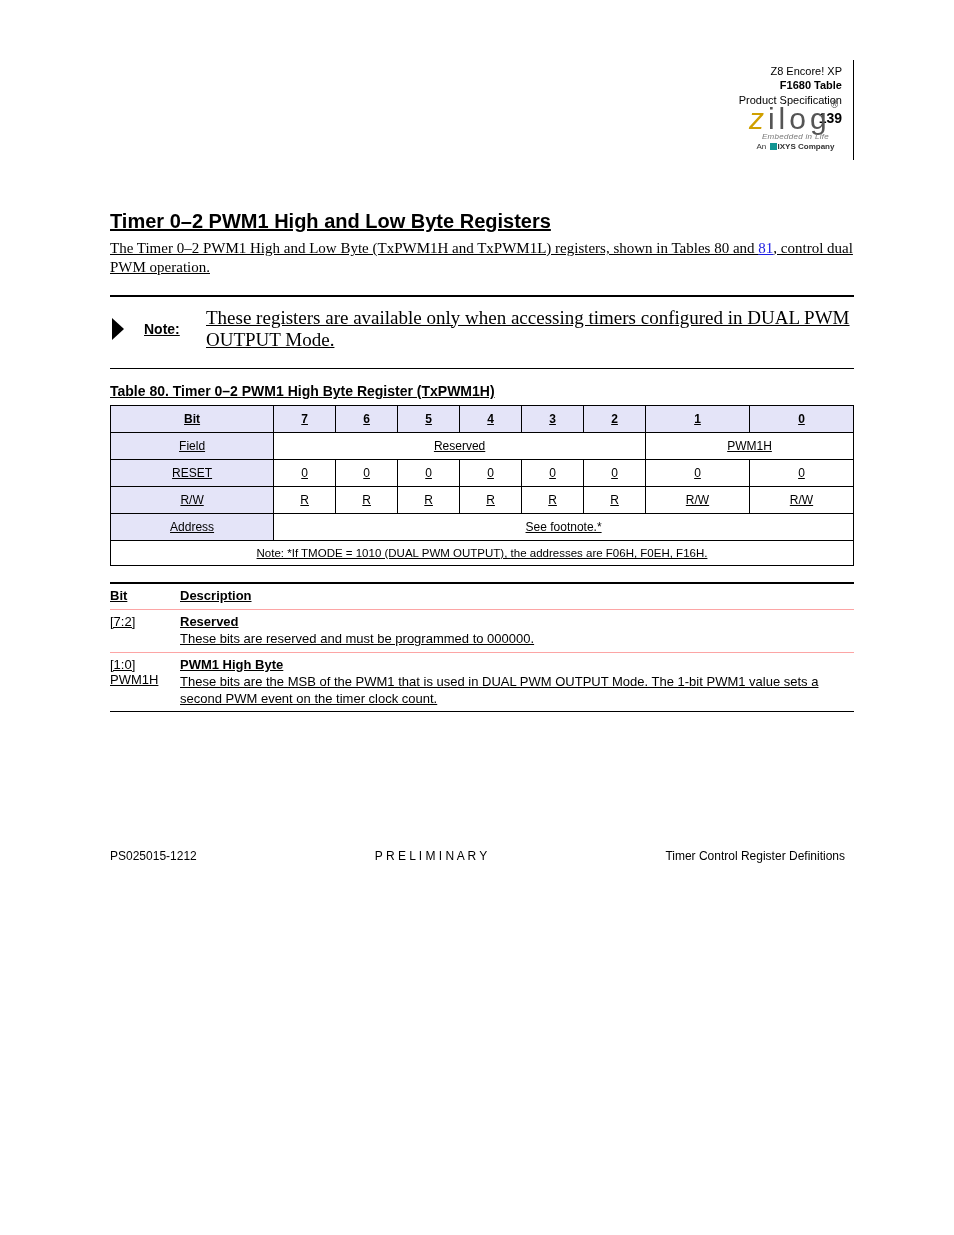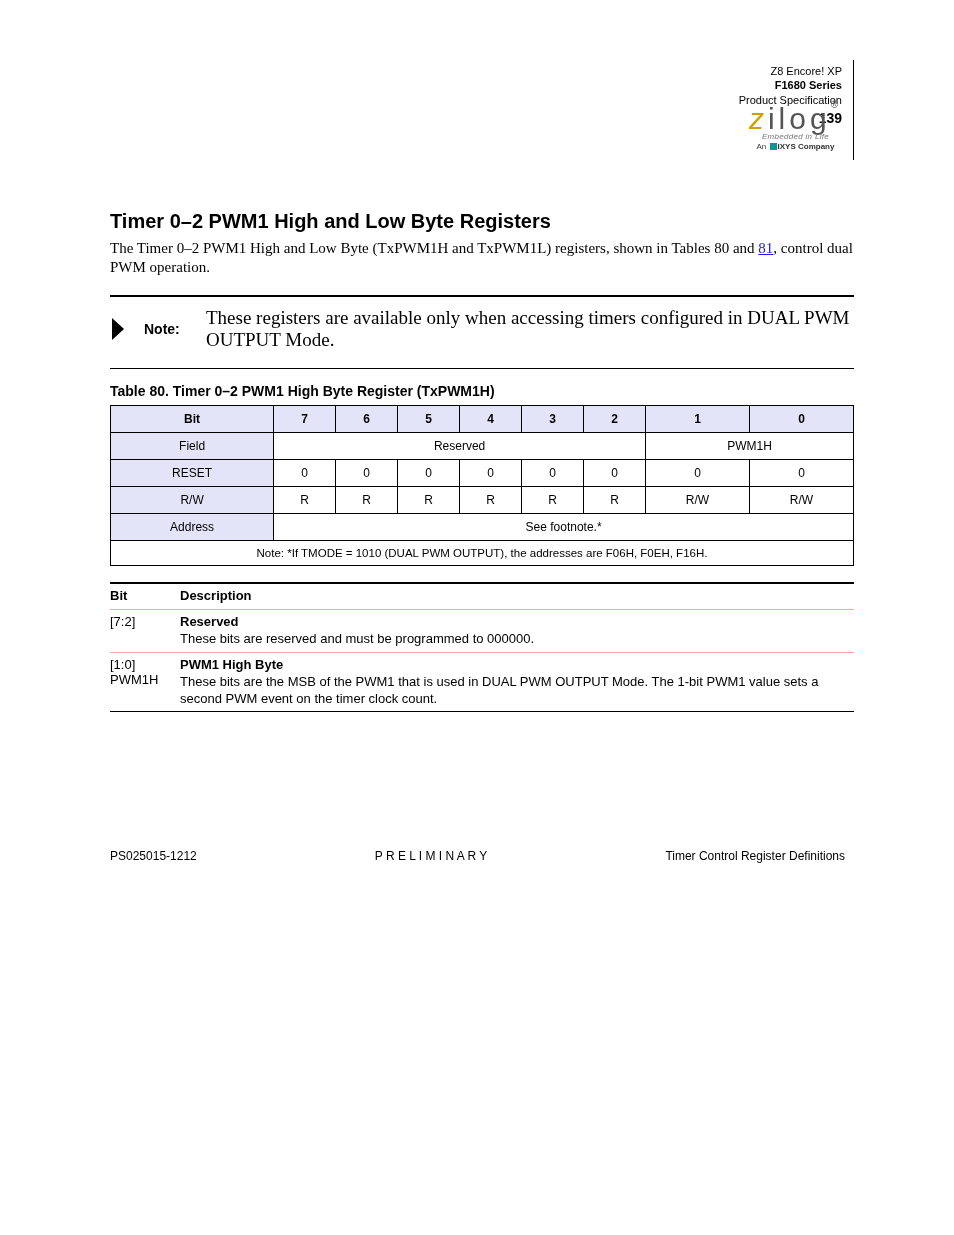--- a/index.html
+++ b/index.html
@@ -71,20 +71,21 @@
     background: #139693;
     vertical-align: middle;
     margin: 0 1px;
   }
 
   .content {
     position: absolute;
     top: 210px;
     left: 110px;
     right: 100px;
+    text-decoration: underline;
   }
 
   .h-section {
     font-family: Arial, Helvetica, sans-serif;
     font-size: 20px;
     font-weight: bold;
     margin-bottom: 6px;
   }
   p.body {
     font-size: 15px;
@@ -184,21 +185,21 @@
 </style>
 </head>
 <body>
 
 <div class="page">
 
   <div class="rule-right"></div>
 
   <div class="header">
     <div>Z8 Encore! XP</div>
-    <div style="font-weight:bold">F1680 Series</div>
+    <div style="font-weight:bold">F1680 Table</div>
     <div>Product Specification</div>
     <div style="font-weight:bold; font-size:14px; margin-top:2px;">139</div>
   </div>
 
   <div class="logo-block">
     <div class="logo-text">
       <span class="z">z</span><span class="rest">ilog</span><sup>®</sup>
     </div>
     <div class="logo-sub">Embedded in Life</div>
     <div class="logo-sub2">

